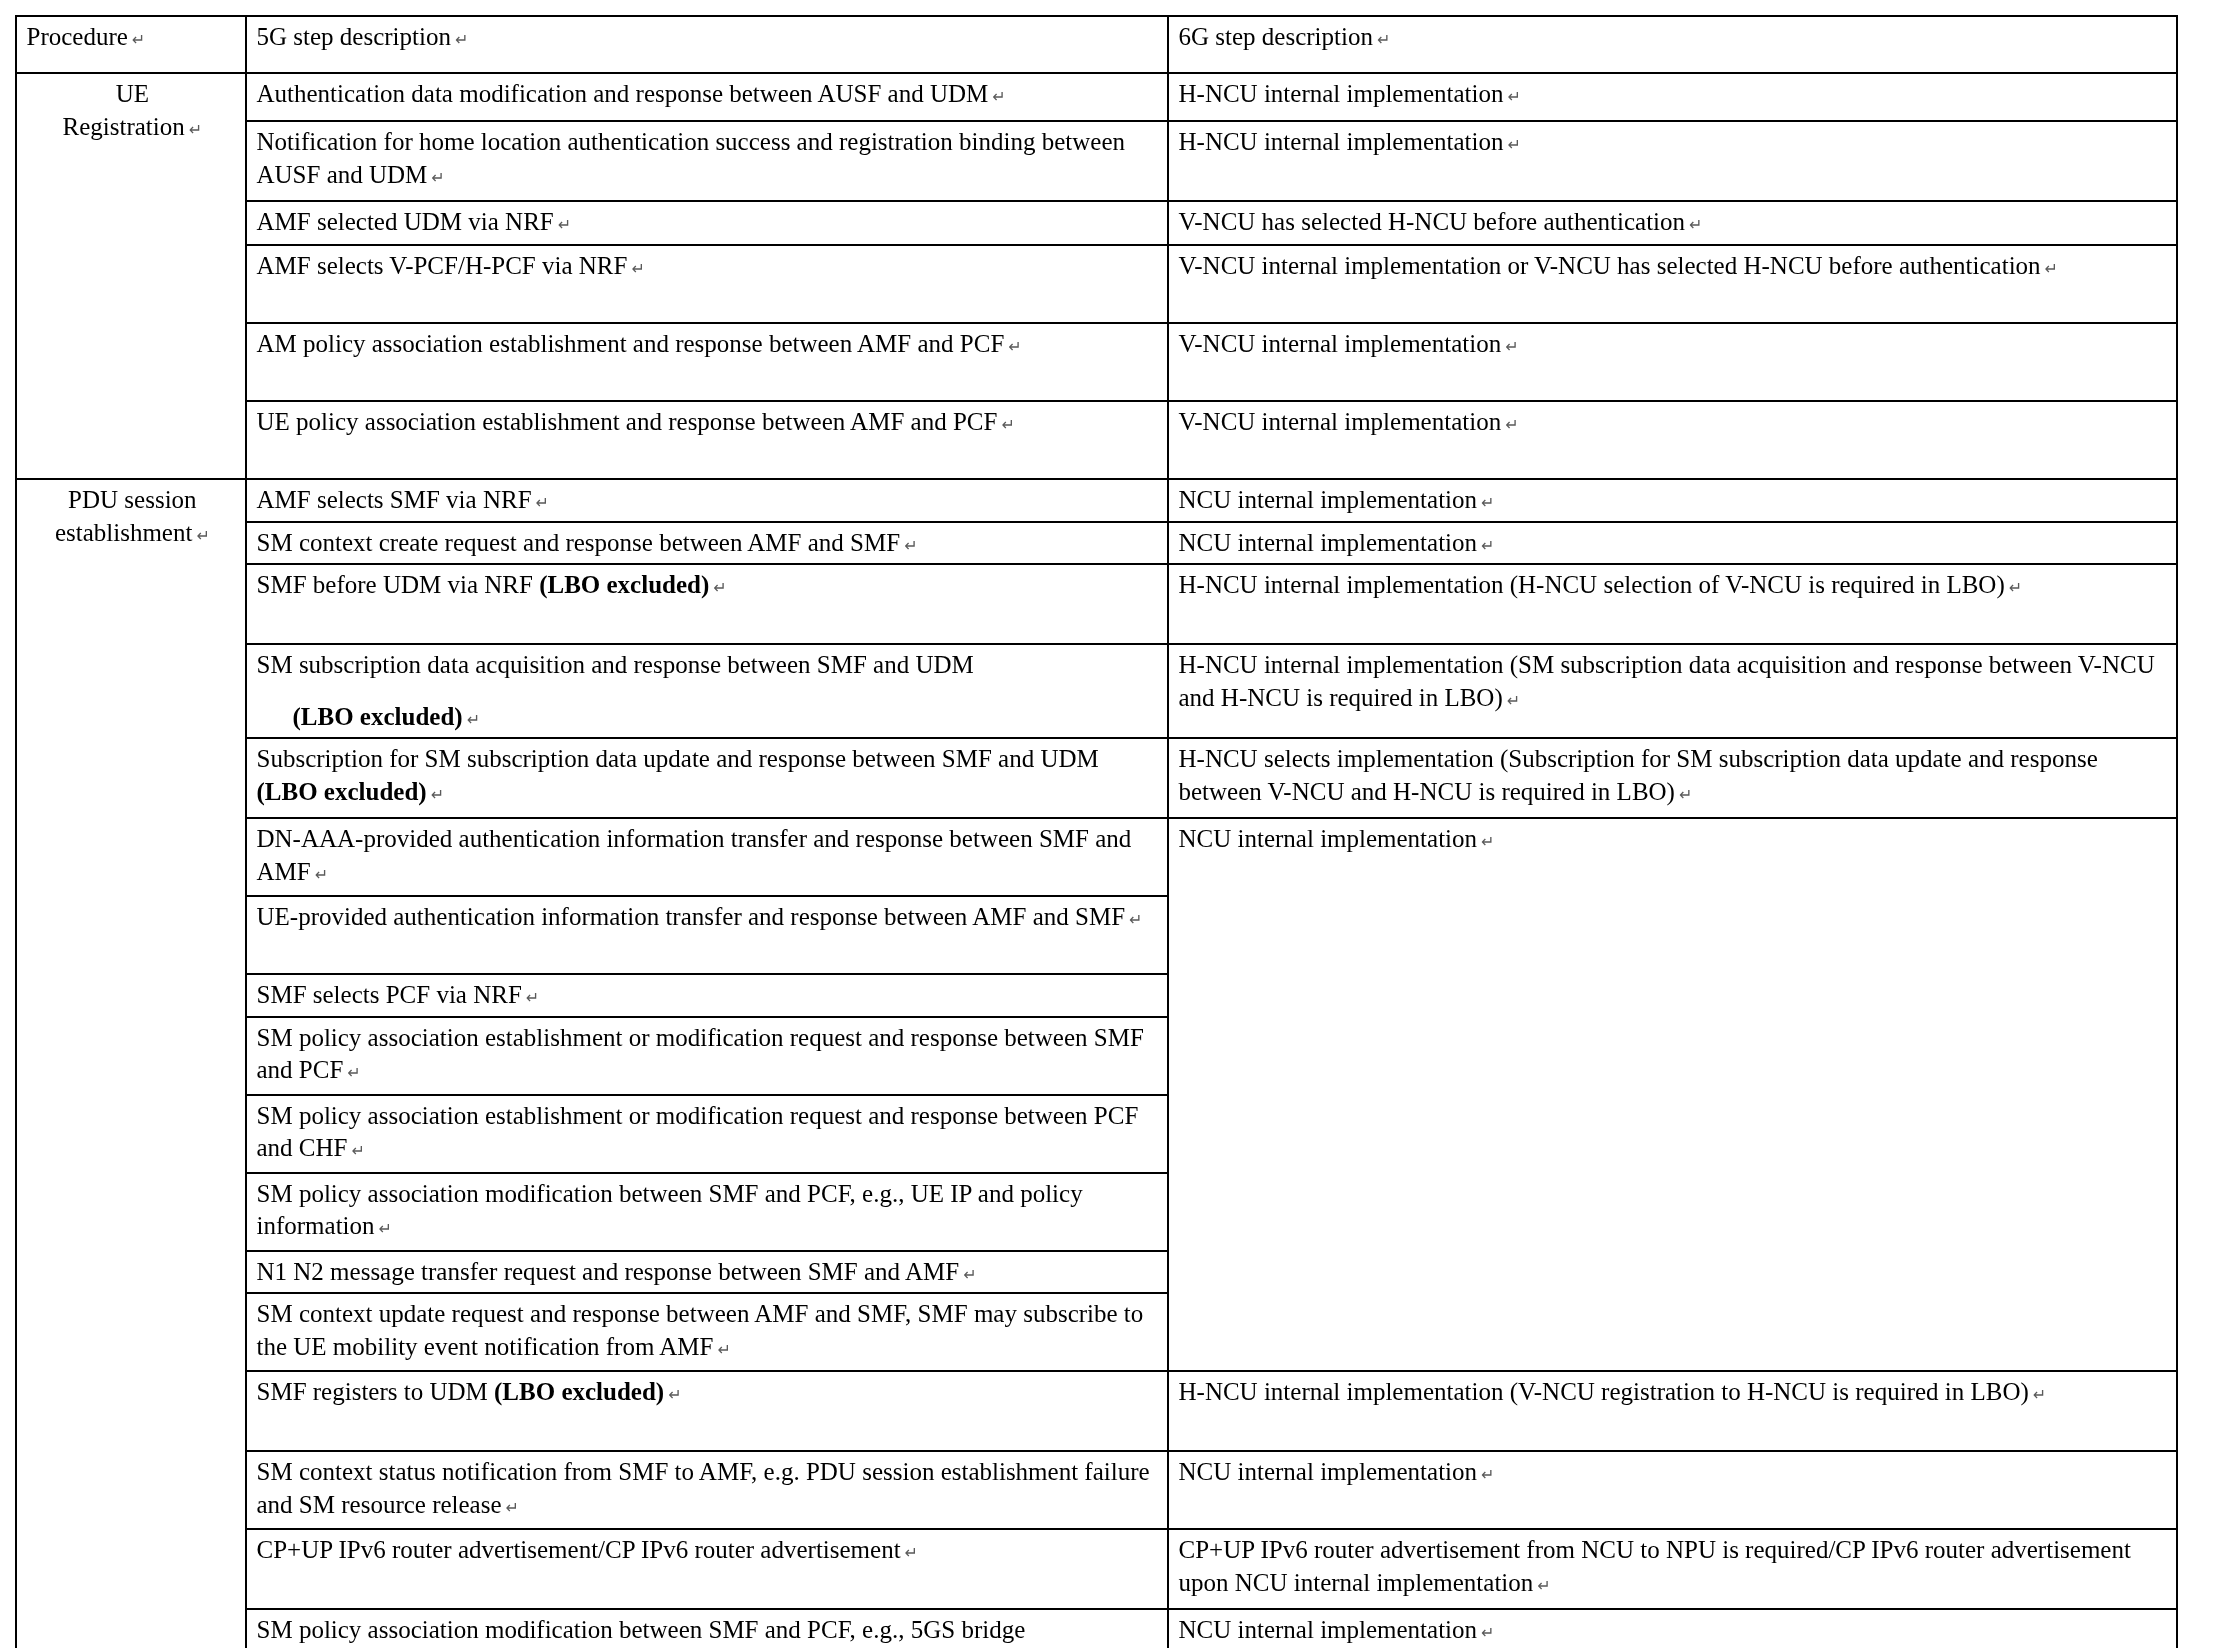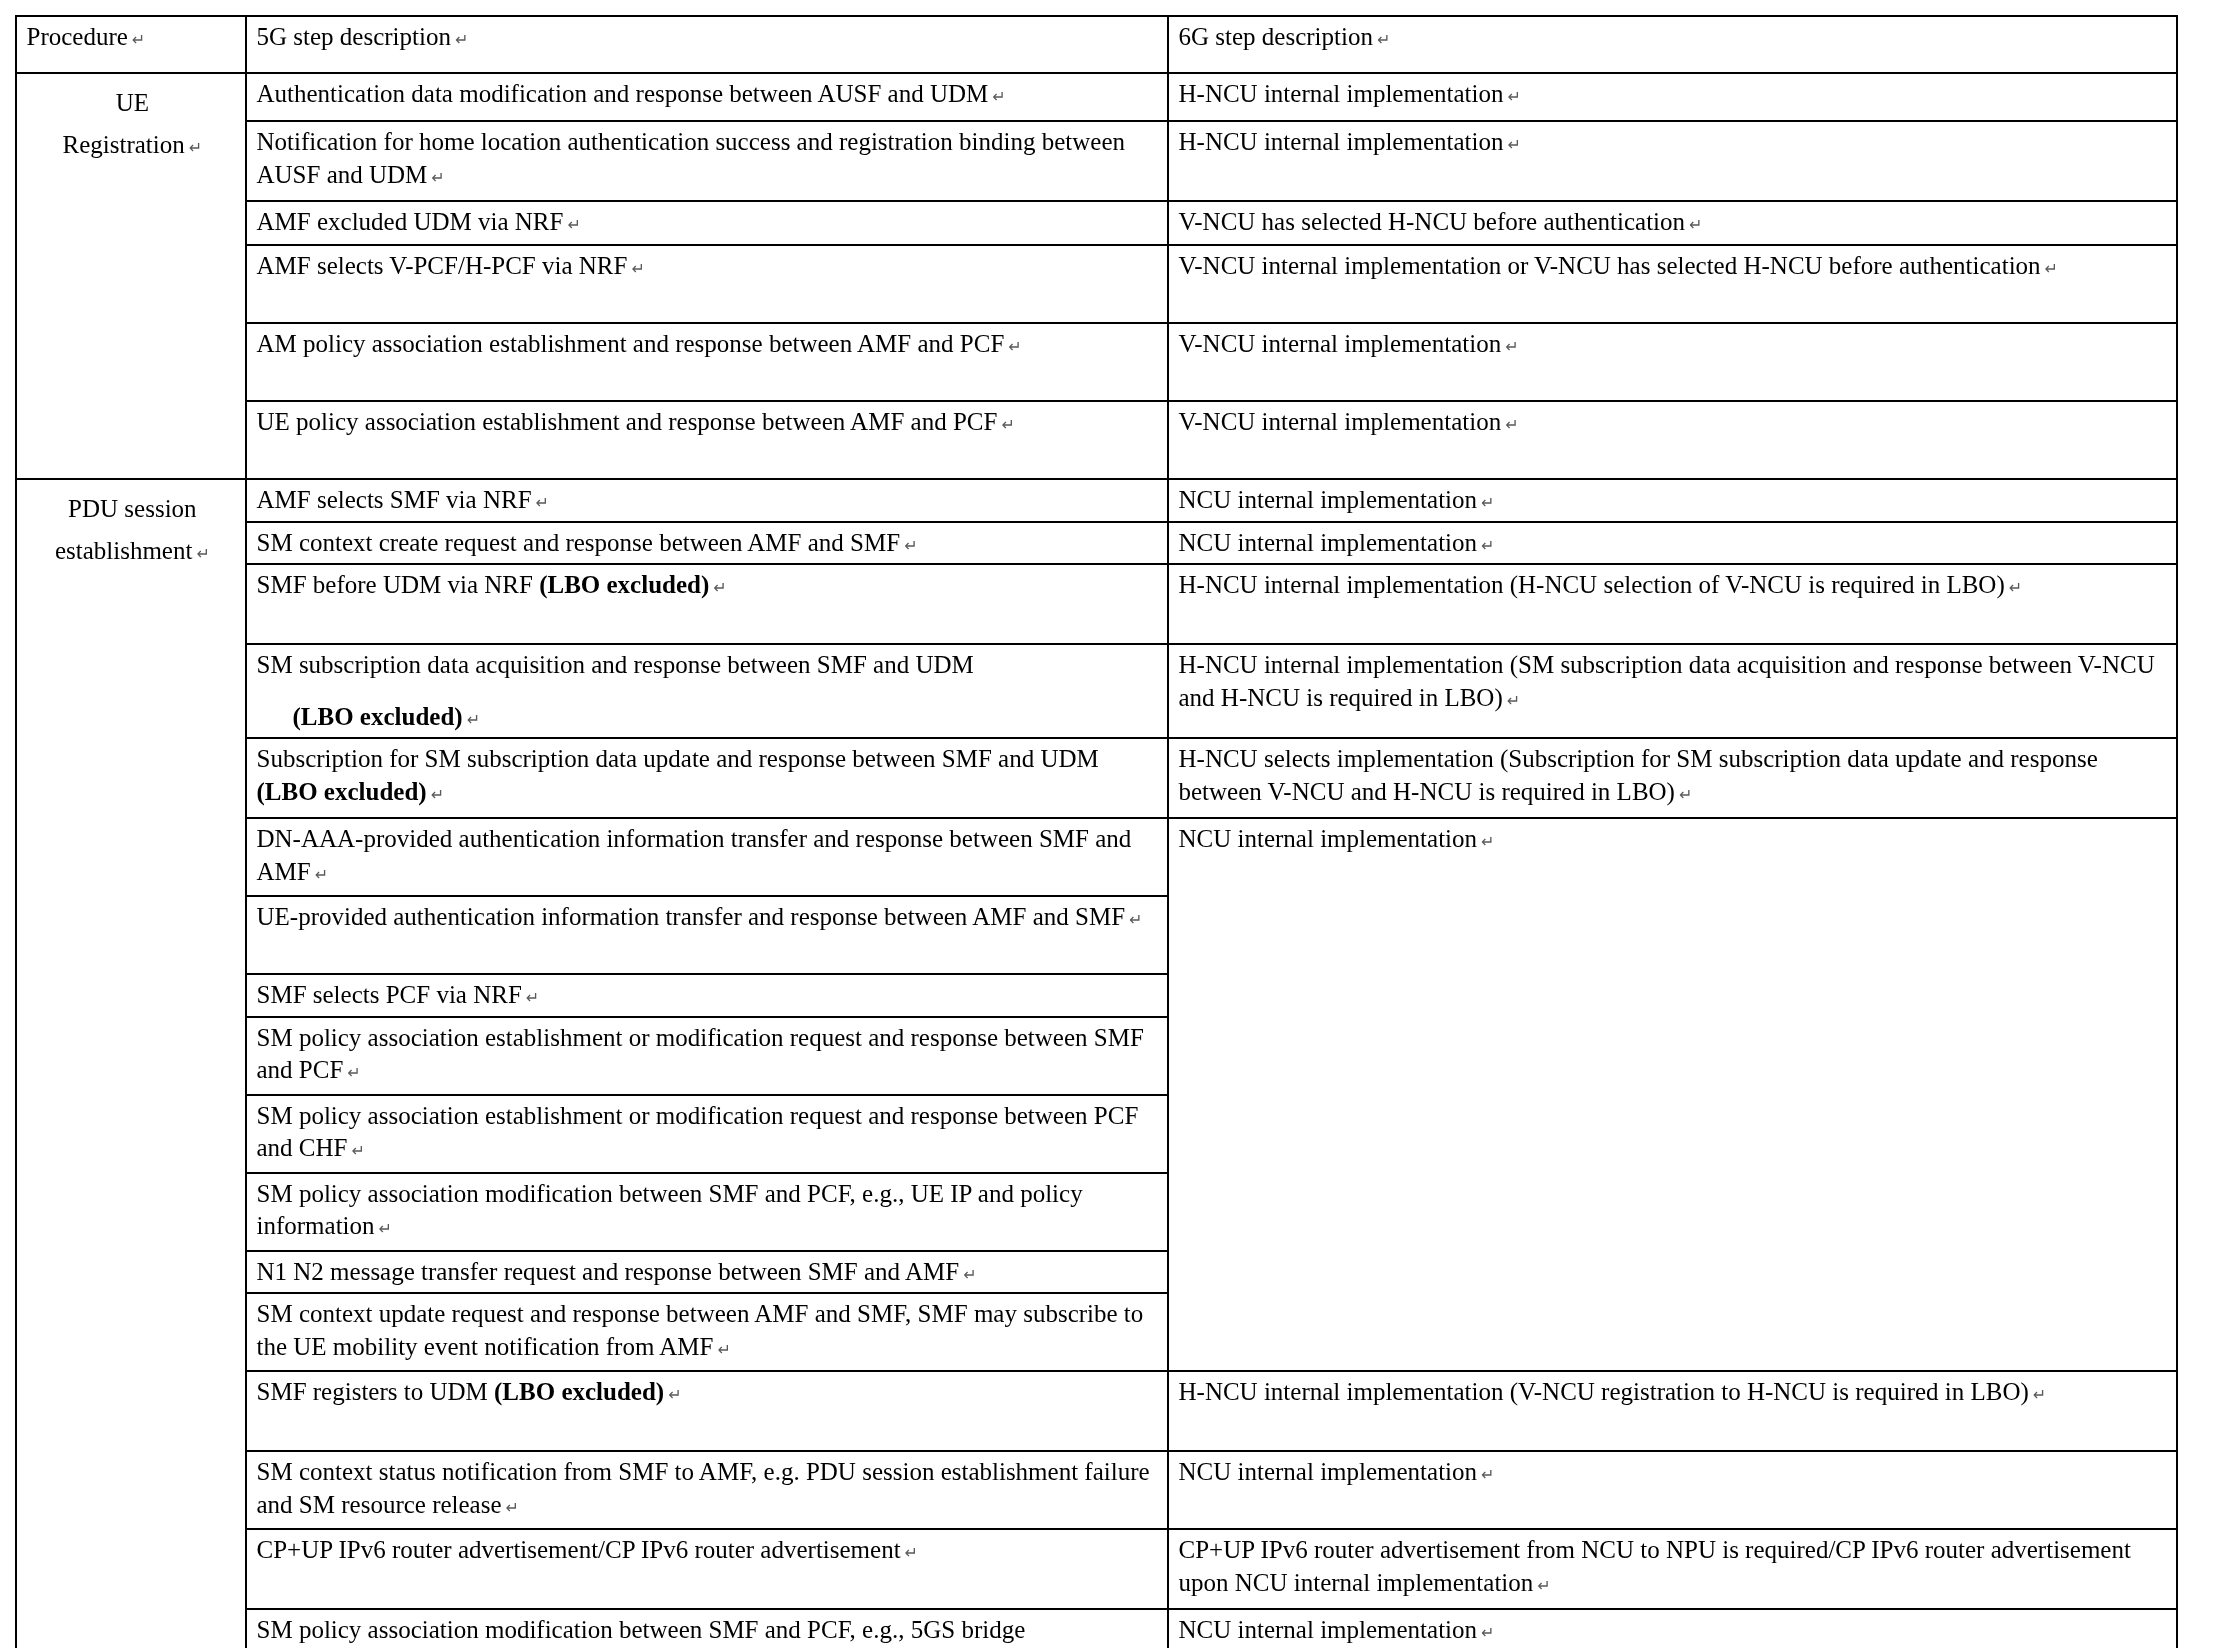--- a/index.html
+++ b/index.html
@@ -60,21 +60,21 @@
   
   .pilcrow {
     font-size: 16px;
     color: #5a5a5a;
     font-family: "Liberation Sans", sans-serif;
     vertical-align: baseline;
     padding-left: 4px;
     line-height: 1;
   }
   .ind { display: block; text-indent: 36px; margin-top: 19px; }
-  .cellline { display: block; margin-top: 9px; }
+  .cellline { display: block; }
 </style>
 </head>
 <body>
 
 <div id="sheet">
   <table class="grid">
     <colgroup>
       <col class="c-proc">
         <col class="c-five">
         <col class="c-six">
@@ -101,21 +101,21 @@
         <td style="height:38px"><span>Authentication data modification and response between AUSF and UDM</span><span class="pilcrow">↵</span></td>
         <td><span>H-NCU internal implementation</span><span class="pilcrow">↵</span></td>
       </tr>
 
       <tr>
         <td style="height:70px"><span>Notification for home location authentication success and registration binding between AUSF and UDM</span><span class="pilcrow">↵</span></td>
         <td><span>H-NCU internal implementation</span><span class="pilcrow">↵</span></td>
       </tr>
 
       <tr>
-        <td style="height:34px"><span>AMF excluded UDM via NRF</span><span class="pilcrow">↵</span></td>
+        <td style="height:34px"><span>AMF selected UDM via NRF</span><span class="pilcrow">↵</span></td>
         <td><span>V-NCU has selected H-NCU before authentication</span><span class="pilcrow">↵</span></td>
       </tr>
 
       <tr>
         <td style="height:68px"><span>AMF selects V-PCF/H-PCF via NRF</span><span class="pilcrow">↵</span></td>
         <td><span>V-NCU internal implementation or V-NCU has selected H-NCU before authentication</span><span class="pilcrow">↵</span></td>
       </tr>
 
       <tr>
         <td style="height:68px"><span>AM policy association establishment and response between AMF and PCF</span><span class="pilcrow">↵</span></td>

